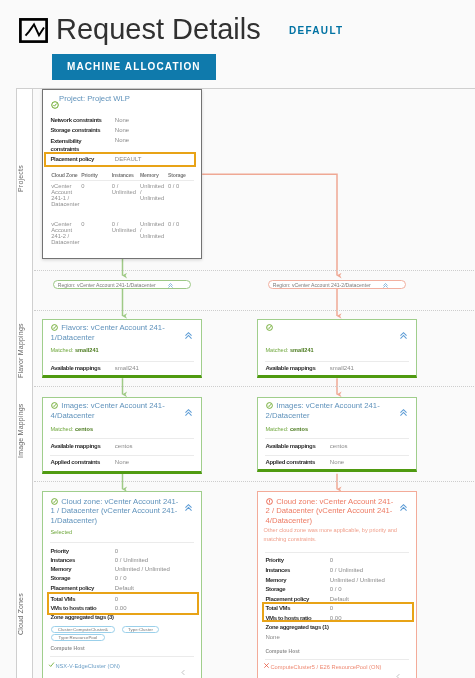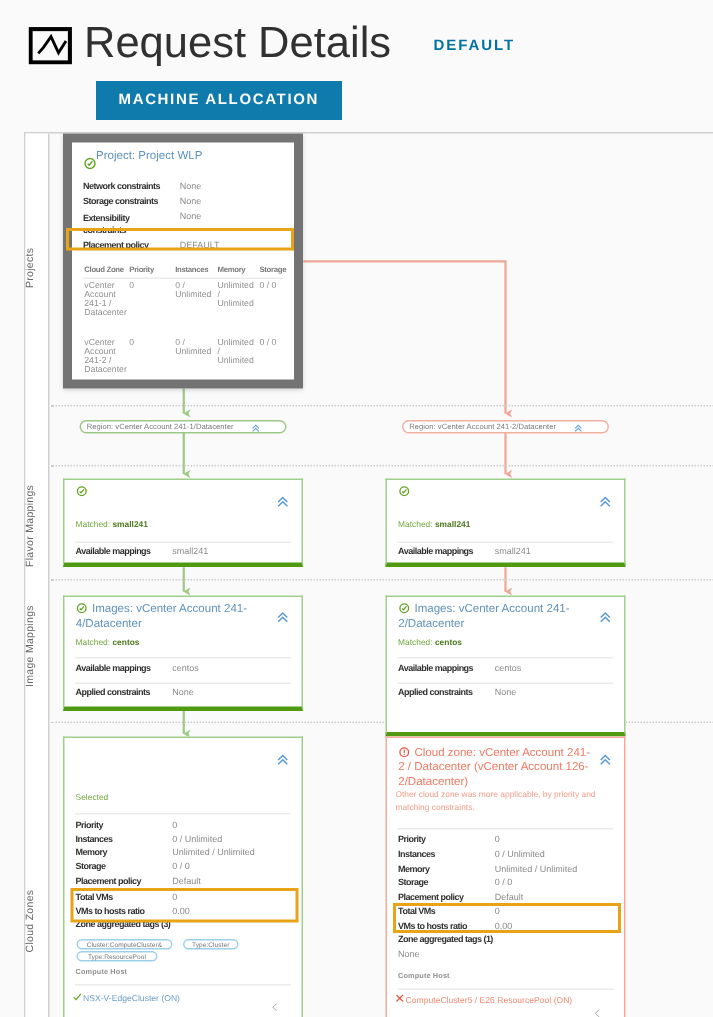--- a/index.html
+++ b/index.html
@@ -18,21 +18,21 @@
     position:absolute; left:56px; top:11px;
     font-size:29px; font-weight:400; color:#313131;
     line-height:36px; white-space:nowrap;
   }
   .hdr-export {
     position:absolute; left:289px; top:25px;
     font-size:10px; font-weight:600; letter-spacing:1.3px;
     color:#0072a3; cursor:pointer; white-space:nowrap;
   }
   
-  .tabbar { position:absolute; left:28px; top:54px;padding-left:36px; }
+  .tabbar { position:absolute; left:16px; top:54px;padding-left:36px; }
   .tab-active {
     display:inline-block; background:#0f7aac; color:#fff;
     font-size:10px; font-weight:700; letter-spacing:1.1px;
     padding:7px 15px 8px 15px; line-height:11px;
     white-space:nowrap;
   }
   
   .diagram {
     position:absolute; left:16px; top:88px; width:520px; height:600px;
     background:#fafafa; border:1px solid #cfcfcf; border-right:none;
@@ -49,21 +49,21 @@
     white-space:nowrap;
   }
   .lane-sep {
     position:absolute; left:17px; right:0; height:0;
     border-top:1px dotted #cdcdcd;
   }
   
   .card { position:absolute; background:#fff; }
   .card-green { border:1px solid #a0ce8c; border-bottom:3px solid #4f9a10; }
   .card-red   { border:1px solid #f3ab99; border-bottom:3px solid #e62700; }
-  .card-plain { border:6px solid #737373; box-shadow:0 1px 3px rgba(0,0,0,0.16); }
+  .card-plain { border:1px solid #737373; box-shadow:0 1px 3px rgba(0,0,0,0.16); }
   .ct-icon { position:absolute; }
   .ct-text { font-size:7.7px; line-height:9.8px; color:#5f92bb; font-weight:400; }
   .ct-text.red { color:#ed7a63; }
   .ct-sub { font-size:5.6px; color:#70a83e; line-height:8px; }
   .ct-sub b { color:#4a7a1d; font-weight:700; }
   .ct-sub.red { color:#f09e8a; line-height:8.2px; }
   .ct-collapse { position:absolute; width:11px; height:11px; }
   .card-div { position:absolute; height:1px; background:#ebebeb; }
 
   .kv { position:absolute; white-space:nowrap; }
@@ -188,21 +188,21 @@
             <polyline points="3.2,8.2 8,3.4 12.8,8.2" fill="none" stroke="#6aa5d2" stroke-width="1.8"></polyline>
             <polyline points="3.2,12.8 8,8 12.8,12.8" fill="none" stroke="#6aa5d2" stroke-width="1.8"></polyline>
           </svg>
     </span>
   </div>
 
   <div class="card card-green" style="left:25px; top:230px; width:160px; height:59px;">
     <div class="ct-text" style="position:absolute;left:7.5px;top:3.2px;width:130px"><span class="ct-icon" style="position:relative;display:inline-block;width:7px;height:7px;top:1px;margin-right:3.8px"><svg width="7" height="7" viewBox="0 0 16 16">
               <circle cx="8" cy="8" r="6.6" fill="none" stroke="#62a420" stroke-width="2"></circle>
               <polyline points="4.9,8.4 6.9,10.4 11.3,5.1" fill="none" stroke="#62a420" stroke-width="2"></polyline>
-            </svg></span></div>
+            </svg></span><span>Flavors: vCenter Account 241-1/Datacenter</span></div>
     <div class="ct-sub" style="position:absolute;left:7.4px;top:25.6px"><span>Matched:</span> <b>small241</b></div>
     <span class="ct-collapse" style="right:6.5px;top:5.5px"><svg width="9" height="9" viewBox="0 0 16 16">
             <polyline points="2.6,8.4 8,3 13.4,8.4" fill="none" stroke="#5b9bd5" stroke-width="1.8"></polyline>
             <polyline points="2.6,13.4 8,8 13.4,13.4" fill="none" stroke="#5b9bd5" stroke-width="1.8"></polyline>
           </svg></span>
     <div class="card-div" style="left:7.4px; right:7.4px; top:40.6px"></div>
     <div class="kv k" style="left:7.4px; top:44.9px">Available mappings</div>
     <div class="kv v" style="left:71.8px; top:44.9px">small241</div>
   </div>
   <div class="card card-green" style="left:240px; top:230px; width:160px; height:59px;">
@@ -230,39 +230,43 @@
             <polyline points="2.6,8.4 8,3 13.4,8.4" fill="none" stroke="#5b9bd5" stroke-width="1.8"></polyline>
             <polyline points="2.6,13.4 8,8 13.4,13.4" fill="none" stroke="#5b9bd5" stroke-width="1.8"></polyline>
           </svg></span>
     <div class="card-div" style="left:7.4px; right:7.4px; top:40.3px"></div>
     <div class="card-div" style="left:7.4px; right:7.4px; top:57.5px"></div>
     <div class="kv k" style="left:7.4px; top:45.5px">Available mappings</div>
     <div class="kv v" style="left:71.8px; top:45.5px">centos</div>
     <div class="kv k" style="left:7.4px; top:61.0px">Applied constraints</div>
     <div class="kv v" style="left:71.8px; top:61.0px">None</div>
   </div>
-  <div class="card card-green" style="left:240px; top:307.9px; width:160px; height:94px;">
+  <div class="card card-green" style="left:240px; top:307.9px; width:160px; height:75px;">
     <div class="ct-text" style="position:absolute;left:7.5px;top:3.2px;width:130px"><span class="ct-icon" style="position:relative;display:inline-block;width:7px;height:7px;top:1px;margin-right:3.8px"><svg width="7" height="7" viewBox="0 0 16 16">
               <circle cx="8" cy="8" r="6.6" fill="none" stroke="#62a420" stroke-width="2"></circle>
               <polyline points="4.9,8.4 6.9,10.4 11.3,5.1" fill="none" stroke="#62a420" stroke-width="2"></polyline>
             </svg></span><span>Images: vCenter Account 241-2/Datacenter</span></div>
     <div class="ct-sub" style="position:absolute;left:7.4px;top:27.3px"><span>Matched:</span> <b>centos</b></div>
     <span class="ct-collapse" style="right:6.5px;top:5.5px"><svg width="9" height="9" viewBox="0 0 16 16">
             <polyline points="2.6,8.4 8,3 13.4,8.4" fill="none" stroke="#5b9bd5" stroke-width="1.8"></polyline>
             <polyline points="2.6,13.4 8,8 13.4,13.4" fill="none" stroke="#5b9bd5" stroke-width="1.8"></polyline>
           </svg></span>
     <div class="card-div" style="left:7.4px; right:7.4px; top:40.3px"></div>
     <div class="card-div" style="left:7.4px; right:7.4px; top:57.5px"></div>
     <div class="kv k" style="left:7.4px; top:45.5px">Available mappings</div>
     <div class="kv v" style="left:71.8px; top:45.5px">centos</div>
     <div class="kv k" style="left:7.4px; top:61.0px">Applied constraints</div>
     <div class="kv v" style="left:71.8px; top:61.0px">None</div>
   </div>
 
   <div class="card card-green" style="left:25px; top:402.3px; width:160px; height:198.7px; overflow:hidden;">
+    <div class="ct-text" style="position:absolute;left:7.5px;top:4.3px;width:130px"><span class="ct-icon" style="position:relative;display:inline-block;width:7px;height:7px;top:1px;margin-right:3.8px"><svg width="7" height="7" viewBox="0 0 16 16">
+              <circle cx="8" cy="8" r="6.6" fill="none" stroke="#62a420" stroke-width="2"></circle>
+              <polyline points="4.9,8.4 6.9,10.4 11.3,5.1" fill="none" stroke="#62a420" stroke-width="2"></polyline>
+            </svg></span><span>Cloud zone: vCenter Account 241-1 / Datacenter (vCenter Account 241-1/Datacenter)</span></div>
     <div class="ct-sub" style="position:absolute;left:7.4px;top:35.6px">Selected</div>
     <span class="ct-collapse" style="right:6.5px;top:5.5px"><svg width="9" height="9" viewBox="0 0 16 16">
             <polyline points="2.6,8.4 8,3 13.4,8.4" fill="none" stroke="#5b9bd5" stroke-width="1.8"></polyline>
             <polyline points="2.6,13.4 8,8 13.4,13.4" fill="none" stroke="#5b9bd5" stroke-width="1.8"></polyline>
           </svg></span>
     <div class="card-div" style="left:7.4px; right:7.4px; top:49.9px"></div>
     <div class="kv k" style="left:7.4px; top:56.2px">Priority</div>
     <div class="kv v" style="left:71.8px; top:56.2px">0</div>
     <div class="kv k" style="left:7.4px; top:64.7px">Instances</div>
     <div class="kv v" style="left:71.8px; top:64.7px">0 / Unlimited</div>
@@ -288,21 +292,21 @@
     <span class="hostchev" style="position:absolute;right:14px;top:169.7px"><svg width="7" height="7" viewBox="0 0 16 16">
             <polyline points="10,2.5 4.5,8 10,13.5" fill="none" stroke="#9a9a9a" stroke-width="1.4"></polyline>
           </svg></span>
   </div>
   <div class="hl" style="left:30.3px; top:503.0px; width:151.5px; height:23.3px"></div>
   <div class="card card-red" style="left:240px; top:402.3px; width:160px; height:198.7px; overflow:hidden;">
     <div class="ct-text red" style="position:absolute;left:7.5px;top:4.3px;width:130px"><span class="ct-icon" style="position:relative;display:inline-block;width:7px;height:7px;top:1px;margin-right:3.8px"><svg width="7" height="7" viewBox="0 0 16 16">
               <circle cx="8" cy="8" r="6.6" fill="none" stroke="#e8573f" stroke-width="2"></circle>
               <rect x="7.1" y="4" width="1.8" height="5" fill="#e8573f"></rect>
               <rect x="7.1" y="10.2" width="1.8" height="1.8" fill="#e8573f"></rect>
-            </svg></span><span>Cloud zone: vCenter Account 241-2 / Datacenter (vCenter Account 126-2/Datacenter)</span></div>
+            </svg></span><span>Cloud zone: vCenter Account 241-2 / Datacenter (vCenter Account 241-4/Datacenter)</span></div>
     <div class="ct-sub red" style="position:absolute;left:5.6px;top:34.0px;width:146px">Other cloud zone was more applicable, by priority and matching constraints.</div>
     <span class="ct-collapse" style="right:6.5px;top:5.5px"><svg width="9" height="9" viewBox="0 0 16 16">
             <polyline points="2.6,8.4 8,3 13.4,8.4" fill="none" stroke="#5b9bd5" stroke-width="1.8"></polyline>
             <polyline points="2.6,13.4 8,8 13.4,13.4" fill="none" stroke="#5b9bd5" stroke-width="1.8"></polyline>
           </svg></span>
     <div class="card-div" style="left:7.4px; right:7.4px; top:59.4px"></div>
     <div class="kv k" style="left:7.4px; top:64.7px">Priority</div>
     <div class="kv v" style="left:71.8px; top:64.7px">0</div>
     <div class="kv k" style="left:7.4px; top:75.0px">Instances</div>
     <div class="kv v" style="left:71.8px; top:75.0px">0 / Unlimited</div>

